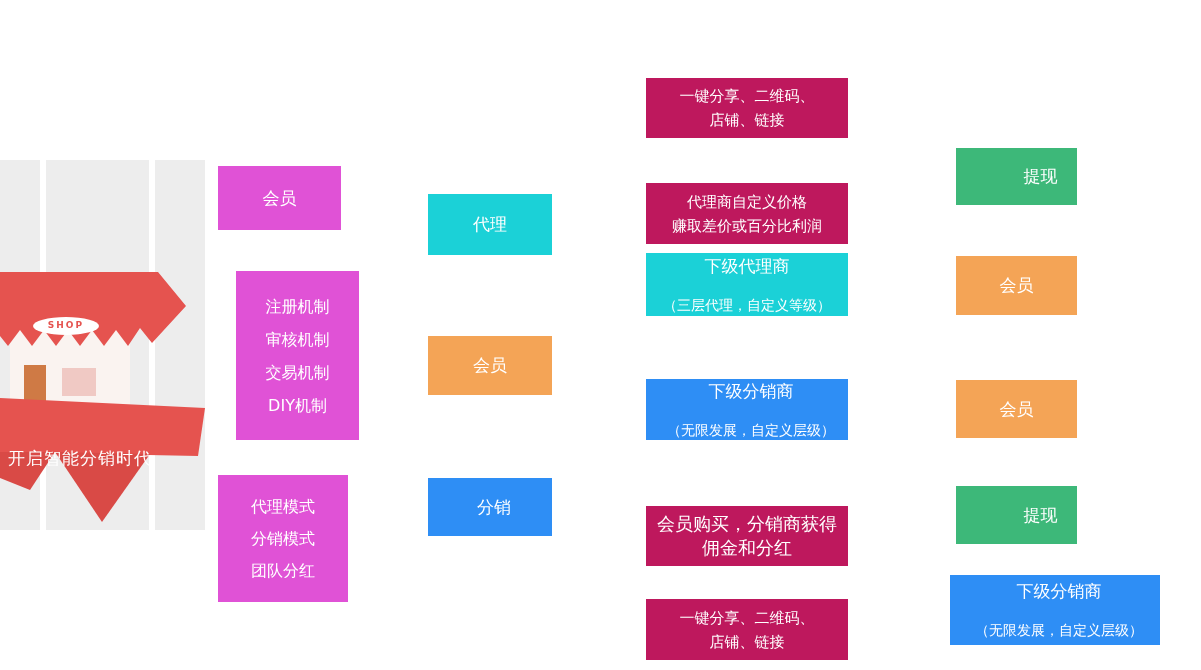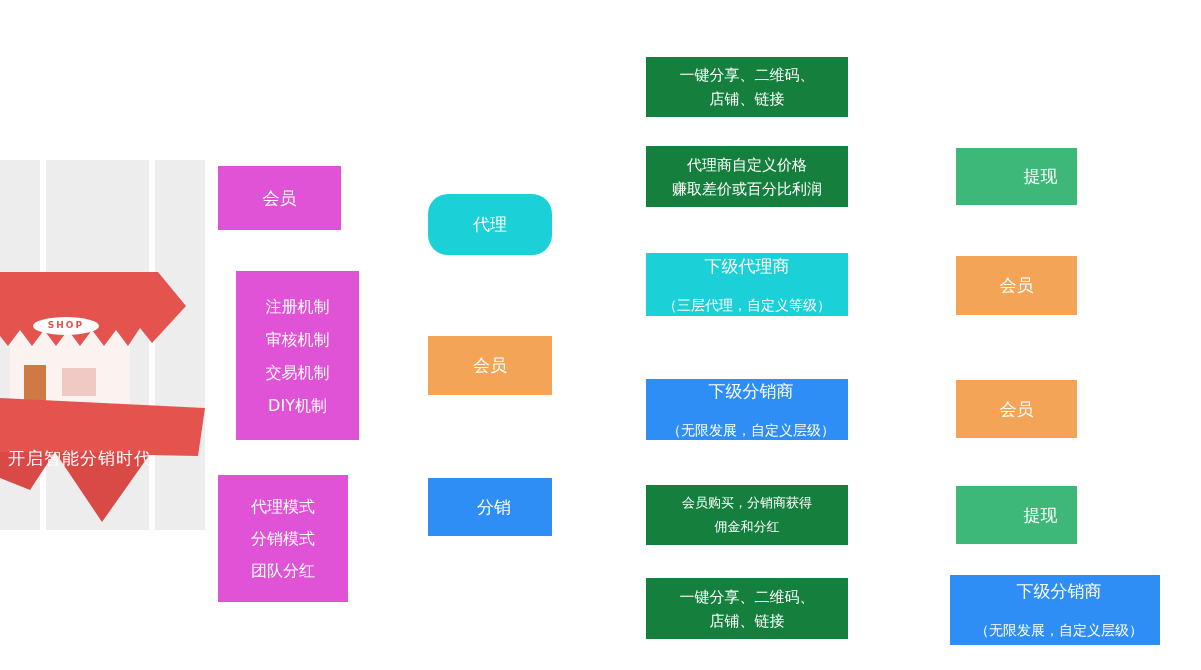--- a/index.html
+++ b/index.html
@@ -17,36 +17,36 @@
     align-items:center;
     justify-content:center;
     text-align:center;
     color:#ffffff;
     white-space:pre-line;
   }
   .magenta { background:#e052d6; }
   .cyan    { background:#1bd1d7; }
   .orange  { background:#f4a456; }
   .blue    { background:#2e8ef5;padding-left:8px; }
-  .red     { background:#15803d; }
+  .red     { background:#be185d;margin-top:21px; }
   .green   { background:#3db879;padding-left:48px; }
 
   .c1-1 { left:218px; top:166px; width:123px; height:64px;  font-size:17px; }
   .c1-2 { left:236px; top:271px; width:123px; height:169px; font-size:16px; line-height:33px; }
   .c1-3 { left:218px; top:475px; width:130px; height:127px; font-size:16px; line-height:32px; }
 
-  .c2-1 { left:428px; top:194px; width:124px; height:61px; font-size:17px;border-radius:20px; }
+  .c2-1 { left:428px; top:194px; width:124px; height:61px; font-size:17px; }
   .c2-2 { left:428px; top:336px; width:124px; height:59px; font-size:17px; }
   .c2-3 { left:428px; top:478px; width:124px; height:58px; font-size:17px;text-align:center; }
 
   .c3-1 { left:646px; top:57px;  width:202px; height:60px; font-size:15px; line-height:24px; }
-  .c3-2 { left:646px; top:146px; width:202px; height:61px; font-size:15px; line-height:24px; }
+  .c3-2 { left:646px; top:162px; width:202px; height:61px; font-size:15px; line-height:24px; }
   .c3-3 { left:646px; top:253px; width:202px; height:63px; }
   .c3-4 { left:646px; top:379px; width:202px; height:61px; }
-  .c3-5 { left:646px; top:485px; width:202px; height:60px; font-size:13px; line-height:24px; }
+  .c3-5 { left:646px; top:485px; width:202px; height:60px; font-size:18px; line-height:24px; }
   .c3-6 { left:646px; top:578px; width:202px; height:61px; font-size:15px; line-height:24px; }
 
   .c4-1 { left:956px; top:148px; width:121px; height:57px; font-size:17px; }
   .c4-2 { left:956px; top:256px; width:121px; height:59px; font-size:17px; }
   .c4-3 { left:956px; top:380px; width:121px; height:58px; font-size:17px; }
   .c4-4 { left:956px; top:486px; width:121px; height:58px; font-size:17px; }
   .c4-5 { left:950px; top:575px; width:210px; height:70px; }
 
   .t1 { font-size:17px; }
   .t2 { font-size:14px; }

